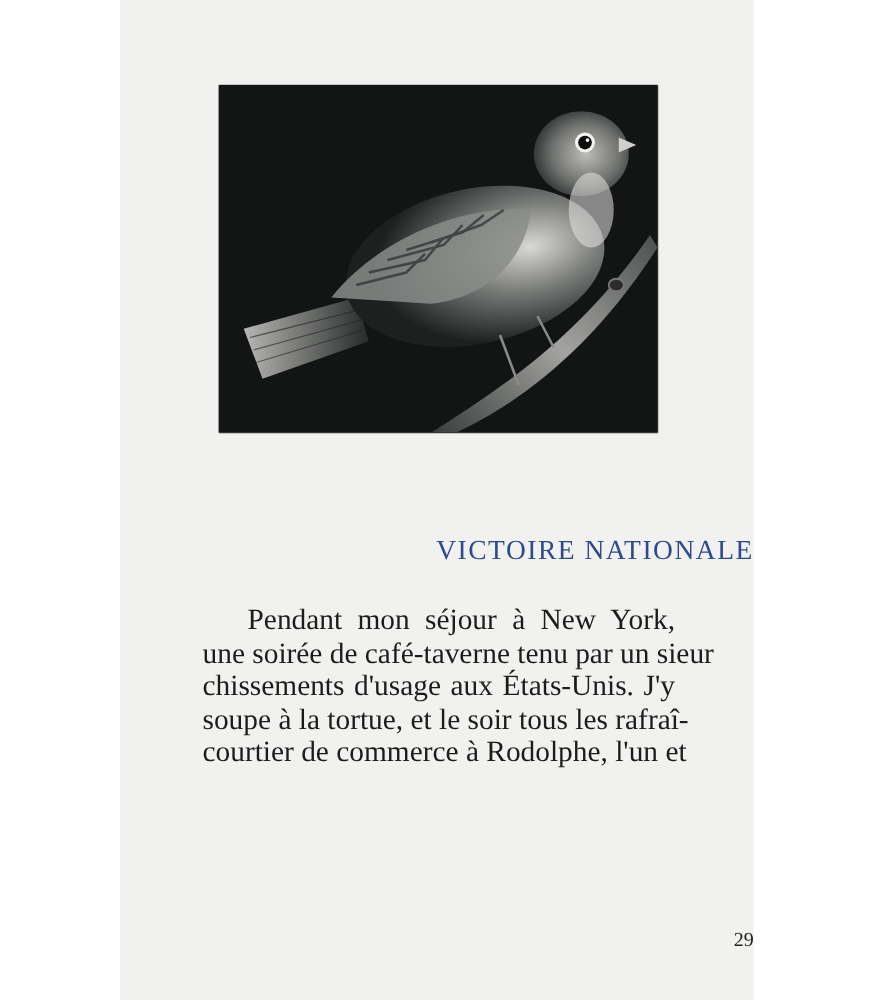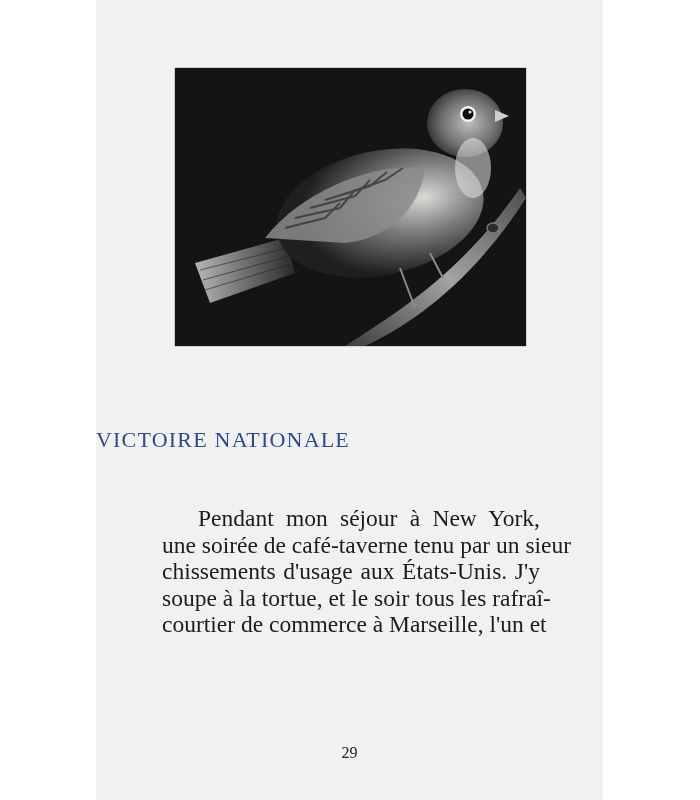--- a/index.html
+++ b/index.html
@@ -22,47 +22,47 @@
     width: 351px; height: 278px;
     background: #121514;
     overflow: hidden;
     box-shadow: 0 0 1px #333;
   }
   .plate svg { width: 100%; height: 100%; display: block; }
   .title {
     position: absolute;
     left: 0; width: 507px;
     top: 427px;
-    text-align: left;
+    text-align: right;
     color: #2d4a8c;
     font-size: 22px;
     letter-spacing: 1.2px;
   }
   .body-text {
     position: absolute;
-    left: 66px; top: 505px;
+    left: 66px; top: 483px;
     width: 378px;
     color: #1c1c1c;
     font-size: 23.5px;
     line-height: 26.5px;
   }
   .line {
     display: block;
     text-align: justify;
     text-align-last: justify;
     white-space: nowrap;
     height: 26.5px;
   }
   .line.first { text-indent: 36px; }
   .line.last { text-align-last: justify; }
   .folio {
     position: absolute;
     left: 0; width: 507px;
     top: 744px;
-    text-align: center;
+    text-align: right;
     color: #222;
     font-size: 16px;
   }
 </style>
 </head>
 <body>
 
 <div class="page">
 
   <div class="plate">
@@ -128,17 +128,17 @@
     </svg>
   </div>
 
   <div class="title">VICTOIRE NATIONALE</div>
 
   <div class="body-text">
     <span class="line first">Pendant mon séjour à New York,</span>
     <span class="line">une soirée de café-taverne tenu par un sieur</span>
     <span class="line">chissements d'usage aux États-Unis. J'y</span>
     <span class="line">soupe à la tortue, et le soir tous les rafraî-</span>
-    <span class="line last">courtier de commerce à Marseille, l'un et</span>
+    <span class="line last">courtier de commerce à Rodolphe, l'un et</span>
   </div>
 
   <div class="folio">29</div>
 </div>
 
 </body></html>

